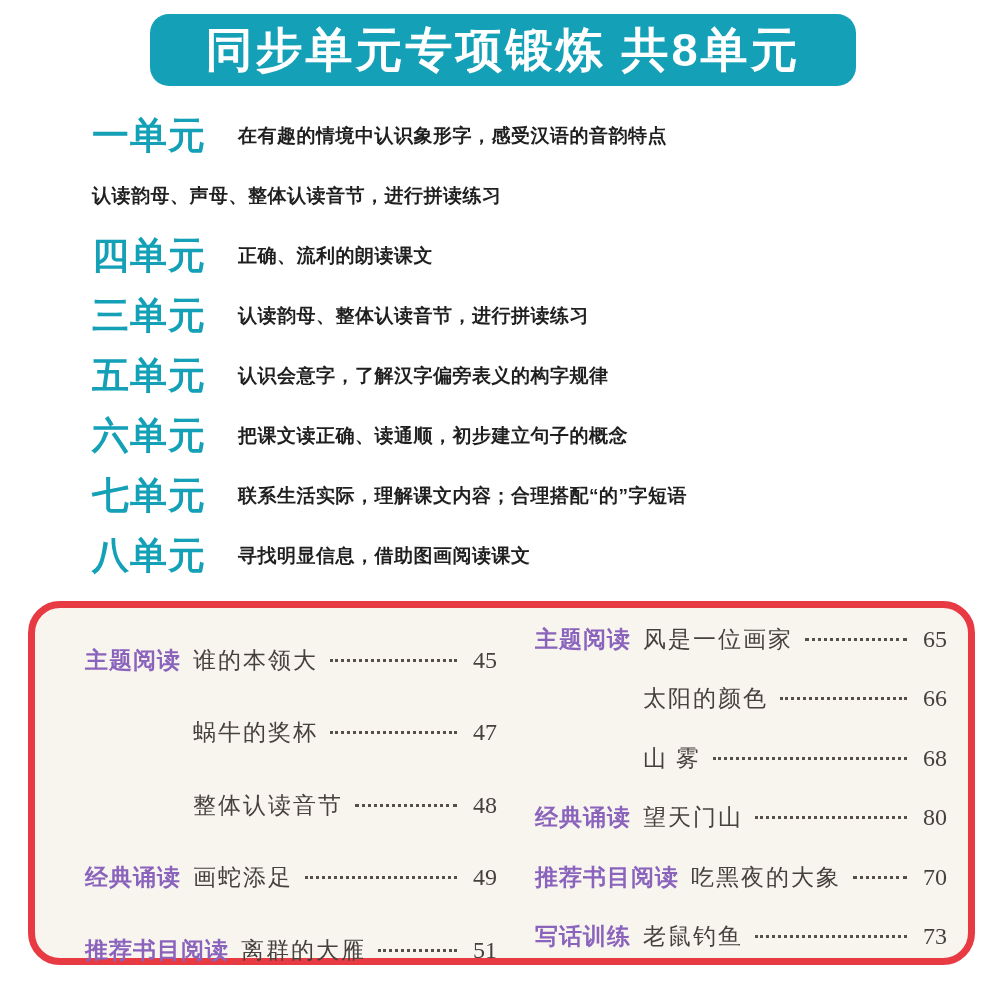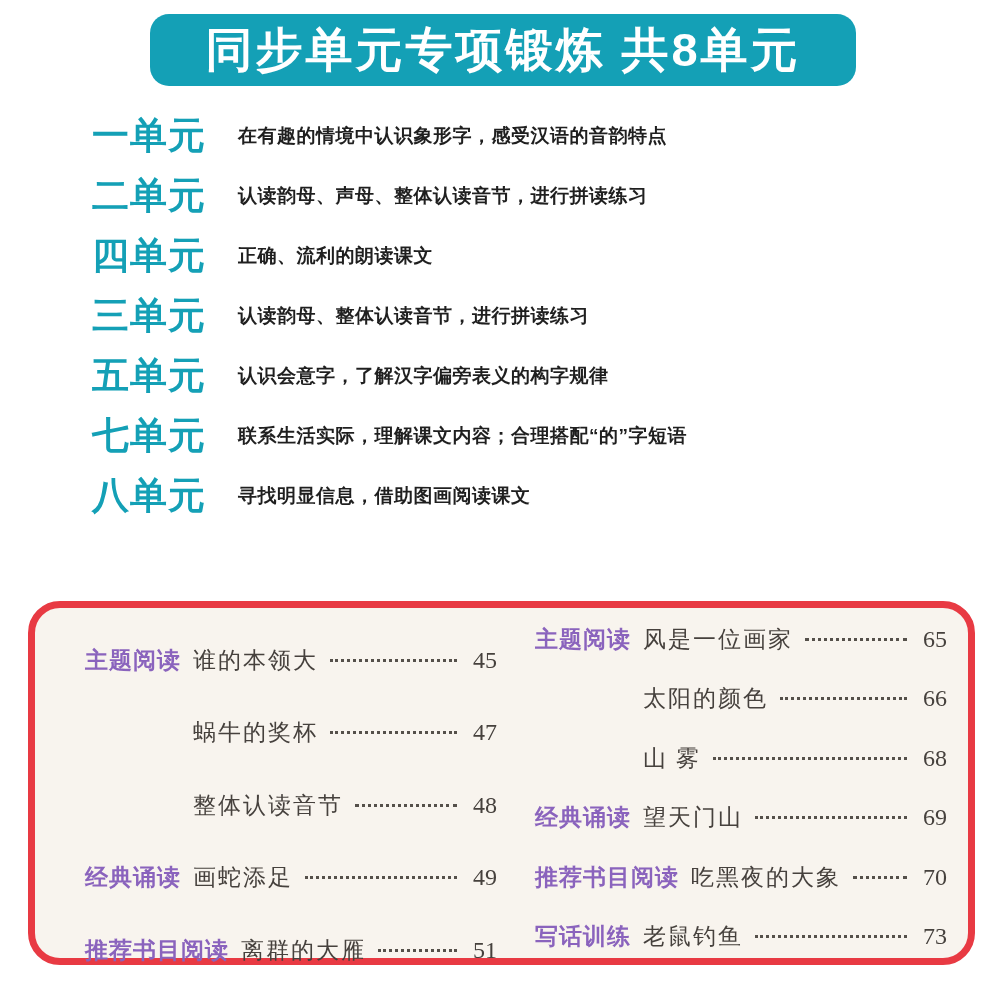--- a/index.html
+++ b/index.html
@@ -78,34 +78,37 @@
   <div class="banner">
     <span>同步单元专项锻炼 共8单元</span>
   </div>
 
   <div class="units">
     <div class="unit-row">
       <span class="unit-label">一单元</span>
       <span class="unit-desc">在有趣的情境中认识象形字，感受汉语的音韵特点</span>
     </div>
     <div class="unit-row">
-      <span class="unit-label">二单元</span>
       <span class="unit-desc">认读韵母、声母、整体认读音节，进行拼读练习</span>
     </div>
     <div class="unit-row">
       <span class="unit-label">四单元</span>
       <span class="unit-desc">正确、流利的朗读课文</span>
     </div>
     <div class="unit-row">
       <span class="unit-label">三单元</span>
       <span class="unit-desc">认读韵母、整体认读音节，进行拼读练习</span>
     </div>
     <div class="unit-row">
       <span class="unit-label">五单元</span>
       <span class="unit-desc">认识会意字，了解汉字偏旁表义的构字规律</span>
+    </div>
+    <div class="unit-row">
+      <span class="unit-label">六单元</span>
+      <span class="unit-desc">把课文读正确、读通顺，初步建立句子的概念</span>
     </div>
     <div class="unit-row">
       <span class="unit-label">七单元</span>
       <span class="unit-desc">联系生活实际，理解课文内容；合理搭配“的”字短语</span>
     </div>
     <div class="unit-row">
       <span class="unit-label">八单元</span>
       <span class="unit-desc">寻找明显信息，借助图画阅读课文</span>
     </div>
   </div>
@@ -161,21 +164,21 @@
       <div class="toc-row">
         <span class="toc-cat"></span>
         <span class="toc-title">山 雾</span>
         <span class="toc-leader"></span>
         <span class="toc-page">68</span>
       </div>
       <div class="toc-row">
         <span class="toc-cat">经典诵读</span>
         <span class="toc-title">望天门山</span>
         <span class="toc-leader"></span>
-        <span class="toc-page">69</span>
+        <span class="toc-page">80</span>
       </div>
       <div class="toc-row">
         <span class="toc-cat">推荐书目阅读</span>
         <span class="toc-title">吃黑夜的大象</span>
         <span class="toc-leader"></span>
         <span class="toc-page">70</span>
       </div>
       <div class="toc-row">
         <span class="toc-cat">写话训练</span>
         <span class="toc-title">老鼠钓鱼</span>

